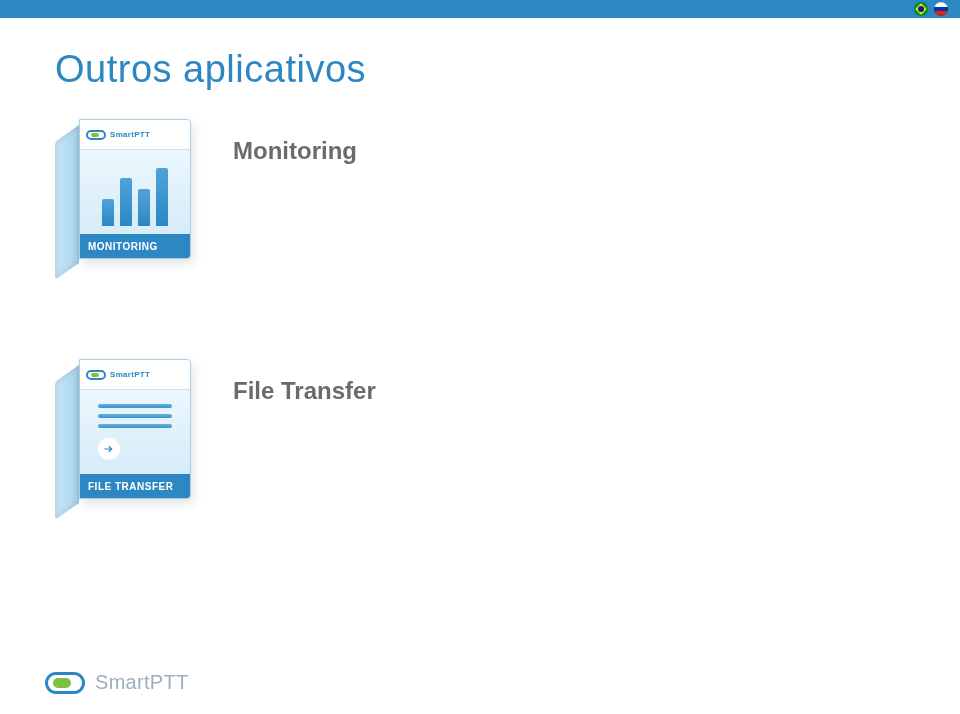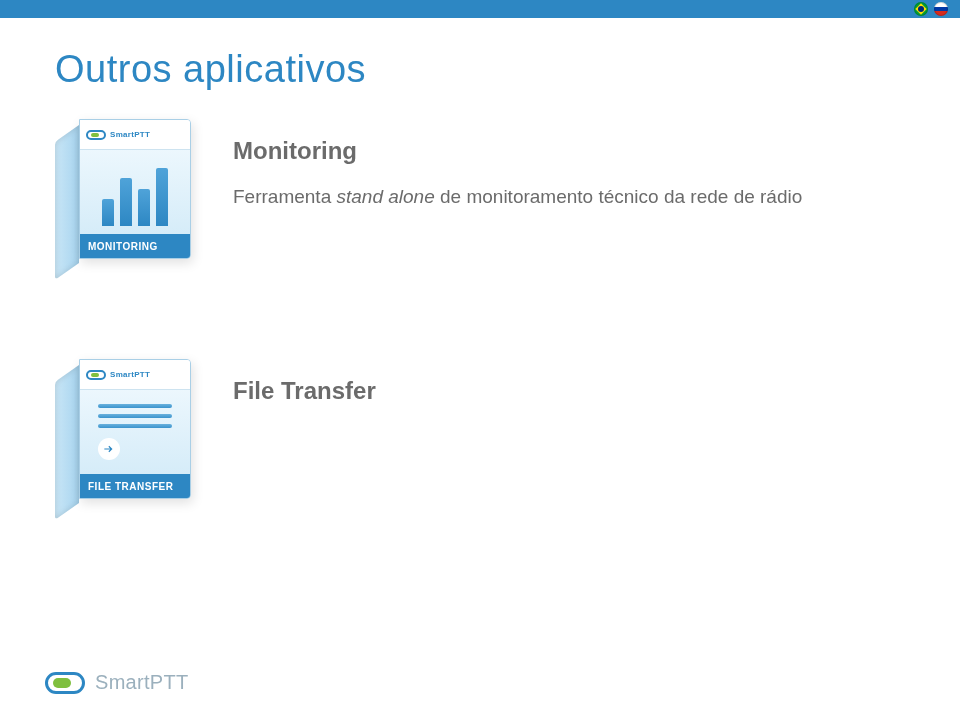--- a/index.html
+++ b/index.html
@@ -65,23 +65,20 @@
           <span class="bar b1"></span>
             <span class="bar b2"></span>
             <span class="bar b3"></span>
             <span class="bar b4"></span>
         </div>
         <div class="tag">MONITORING</div>
       </div>
     </div>
     <div class="txtcol">
       <div class="subtitle">Monitoring</div>
-      <div class="desc">
-        <span>Ferramenta </span><span class="italic">stand alone</span><span> de monitoramento técnico da rede de rádio</span>
-      </div>
     </div>
   </div>
 
   <div class="block">
     <div class="box filetransfer">
       <div class="side"></div>
       <div class="front">
         <div class="hdr">
           <span class="logo-dot"></span>
           <span class="brand-mini">SmartPTT</span>

